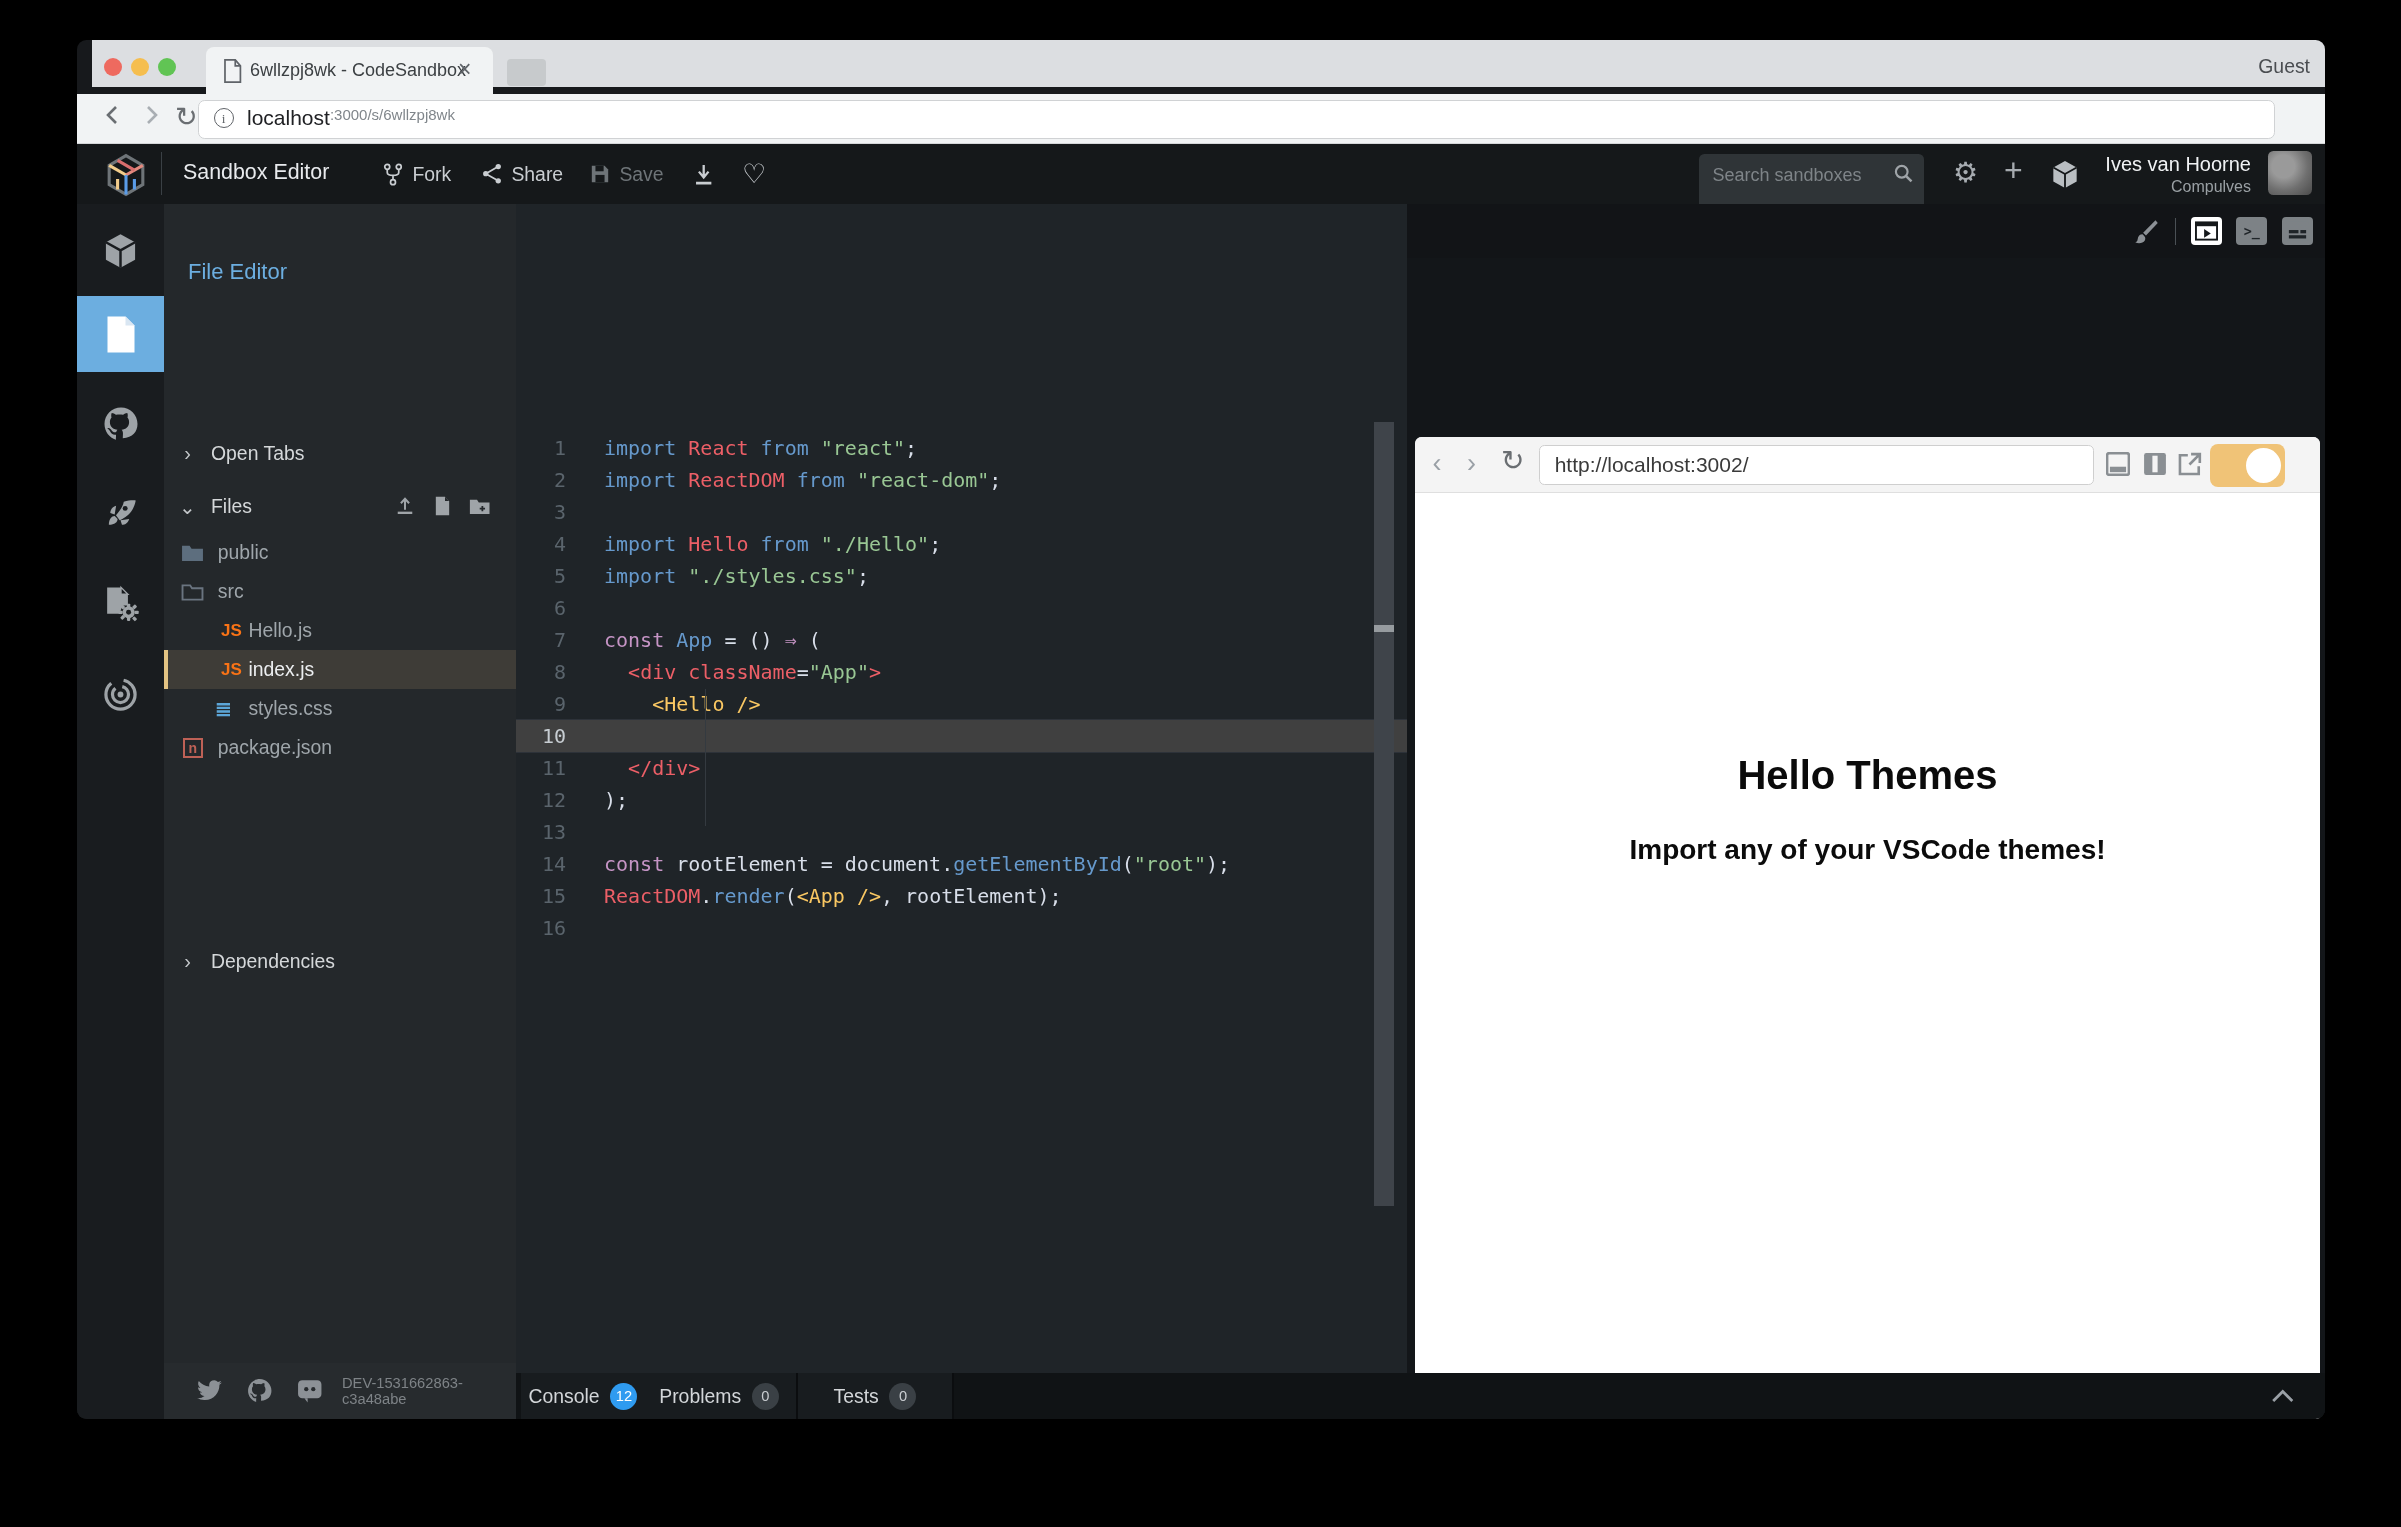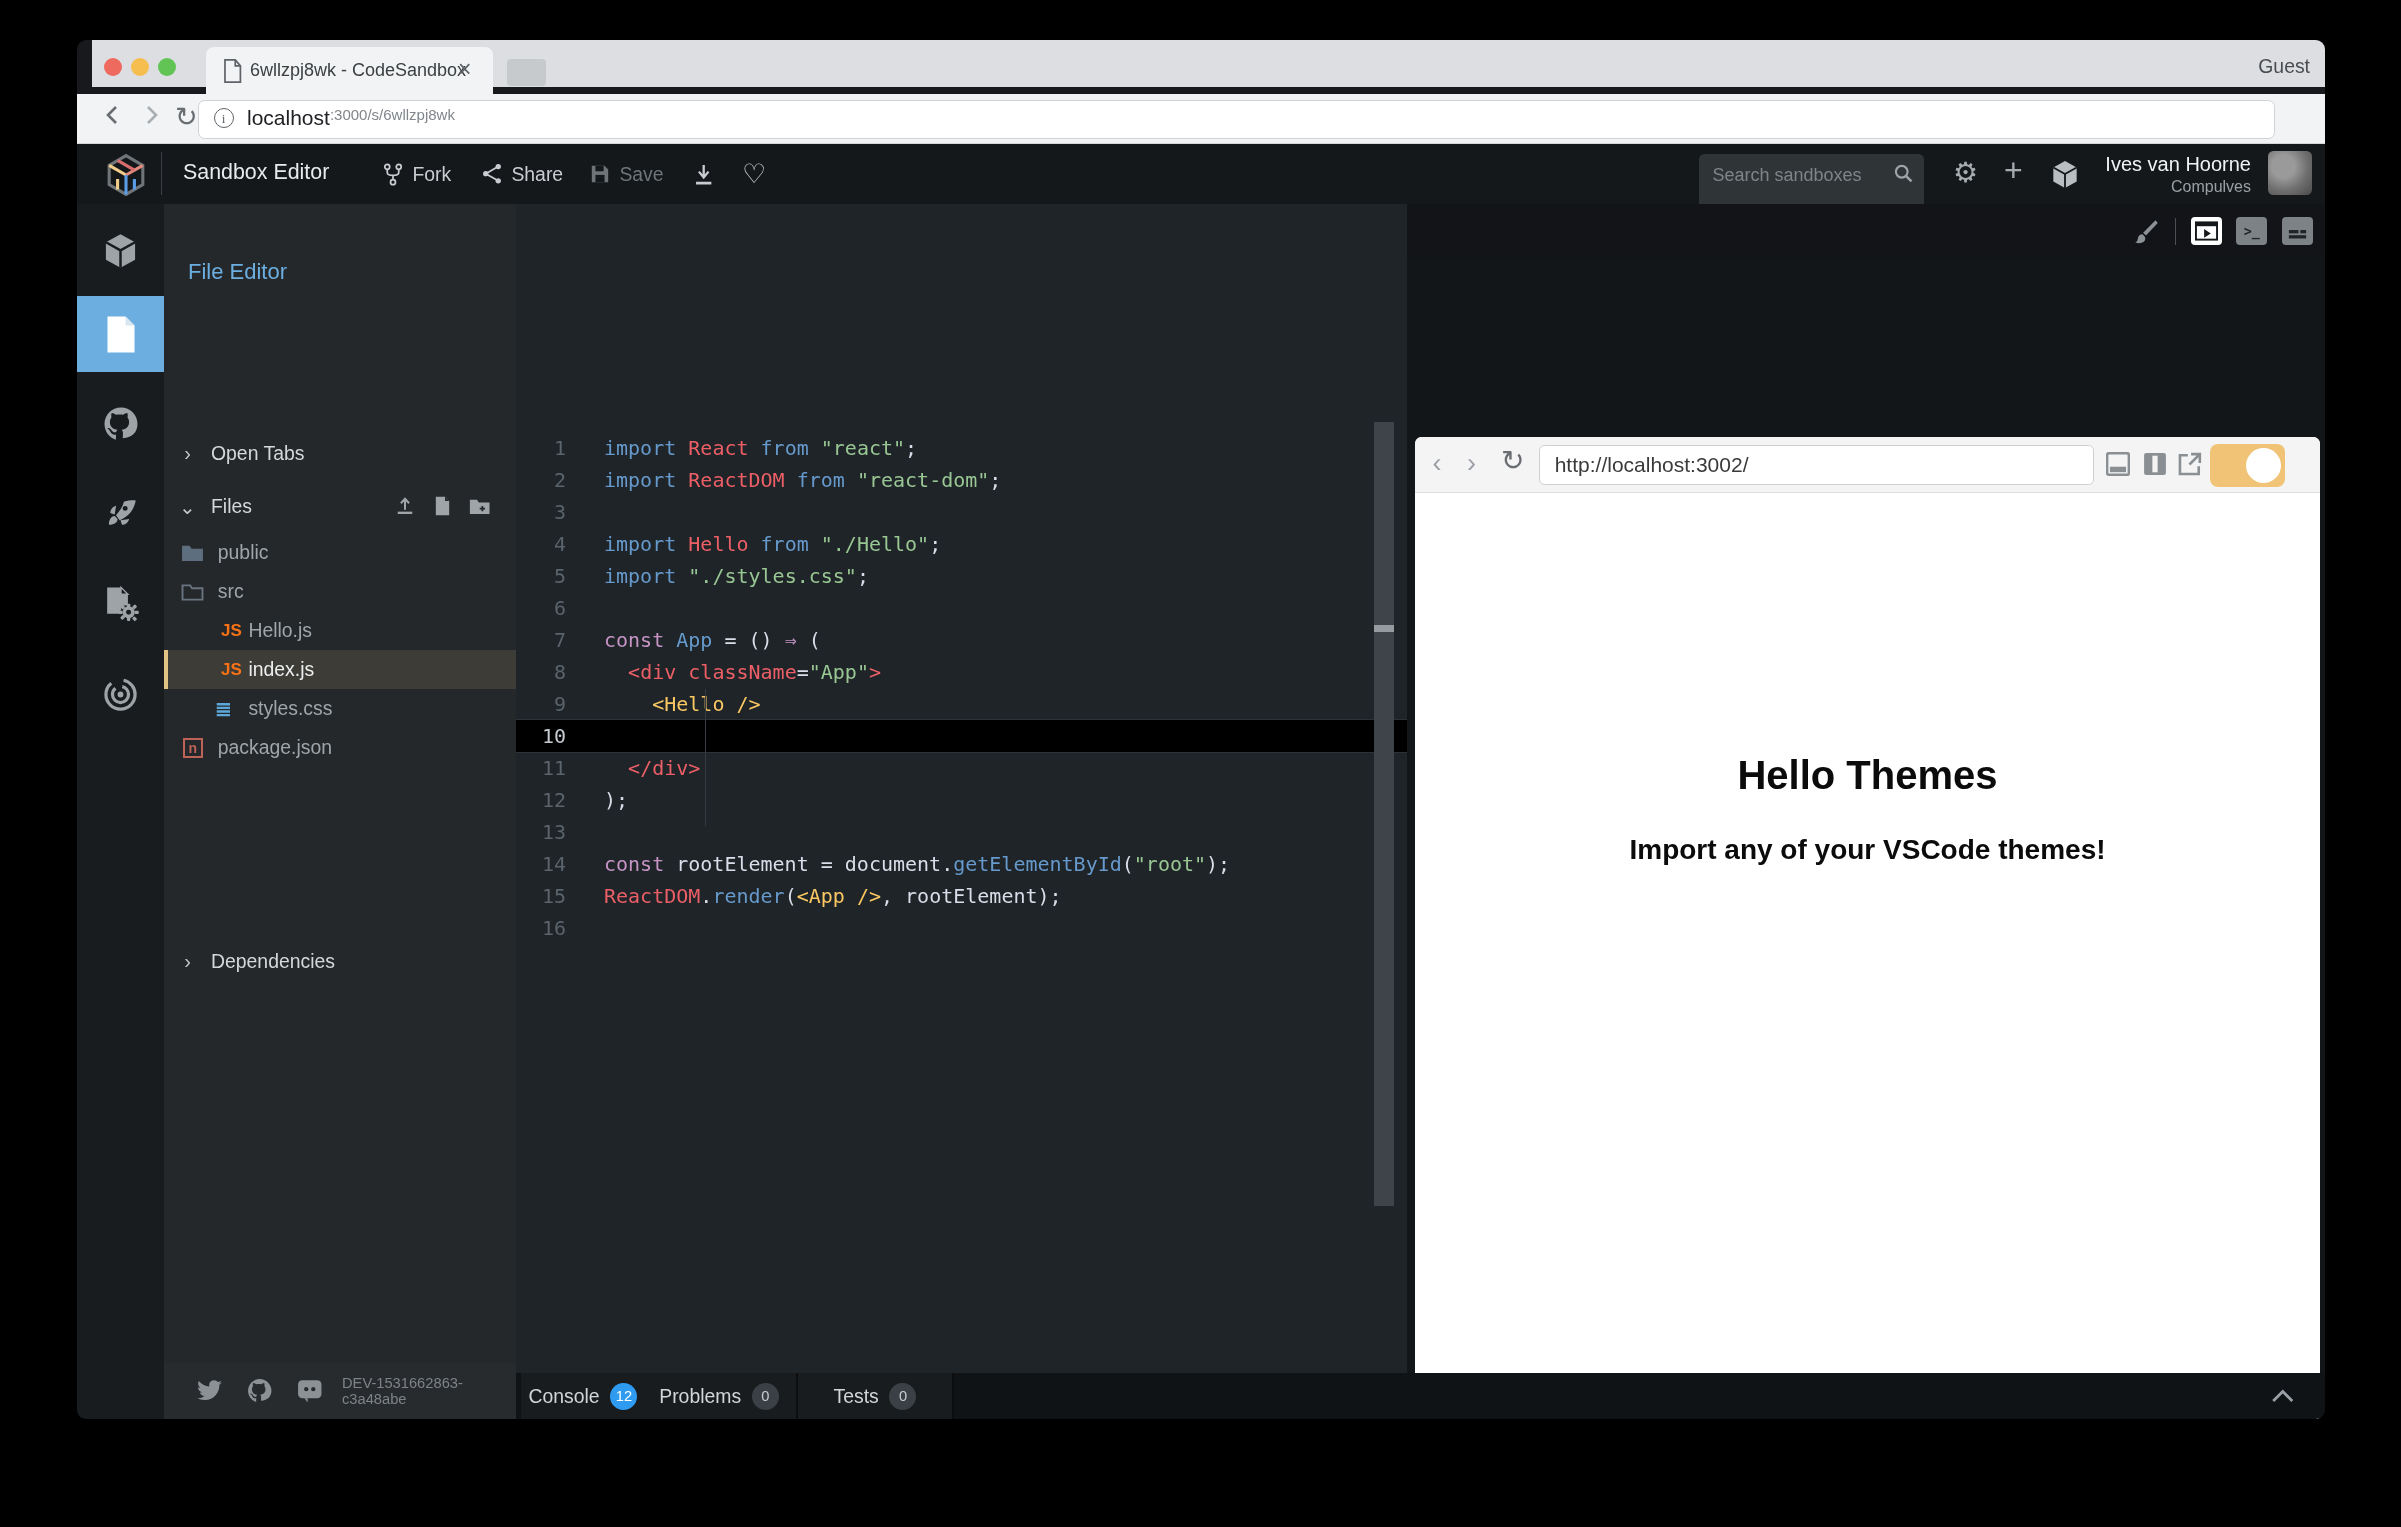--- a/index.html
+++ b/index.html
@@ -94,21 +94,21 @@
   #editor-tab-label{font-style:italic;color:#D0D4D8;font-size:19.4px;}
   .tb-icons{position:absolute;top:13.4px;display:flex;align-items:center;gap:14.7px;color:#8C9196;}
   #view-buttons{right:12px;}
   .viewbtn{width:31px;height:28px;border-radius:4px;display:flex;align-items:center;justify-content:center;}
   .viewbtn.graybg{background:#7D8286;color:#1F2428;font-weight:bold;font-size:13.4px;
     font-family:"DejaVu Sans Mono",monospace;}
   #code{left:439px;top:228px;width:891px;}
   .code-line{display:flex;height:32px;line-height:32px;font-family:"DejaVu Sans Mono",monospace;font-size:20px;}
   .code-line .gutter{width:50px;text-align:right;color:#5A646C;flex:none;}
   .code-line .ctext{padding-left:38px;white-space:pre;}
-  .code-line.active{background:#000000;box-shadow:0 -0.7px 0 #343A40,0 0.7px 0 #343A40;}
+  .code-line.active{background:#404040;box-shadow:0 -0.7px 0 #343A40,0 0.7px 0 #343A40;}
   .code-line.active .gutter{color:#C7CDD2;}
   .tok-k{color:#6699CC;} .tok-r{color:#EC5F67;} .tok-s{color:#99C794;}
   .tok-v{color:#C594C5;} .tok-y{color:#FAC863;} .tok-p{color:#D8DEE9;}
   .tok-cursor{display:inline-block;width:0;border-left:2px solid #F8F8F8;height:25.5px;vertical-align:-5.4px;}
   #indent-guide{left:628px;top:485px;width:1.3px;height:137px;background:#343A40;}
   #scroll-track{left:1297px;top:218px;width:20px;height:784px;background:#3F444A;}
   #scroll-thumb{left:1297px;top:421px;width:20px;height:6.7px;background:#969B9F;}
 
   
   #preview-box{left:1338px;top:233px;width:905px;height:1099px;background:#fff;border-radius:6.7px 6.7px 0 0;overflow:hidden;}

